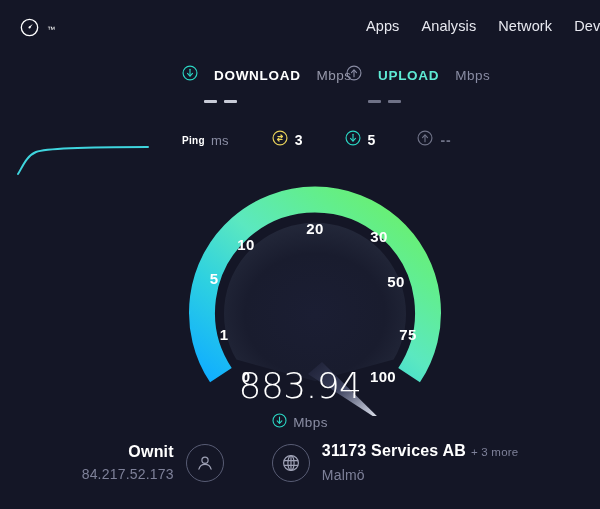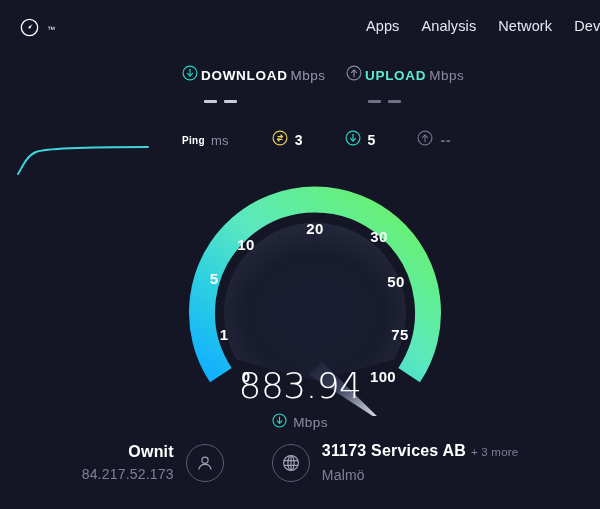--- a/index.html
+++ b/index.html
@@ -71,21 +71,21 @@
     align-items: flex-start;
   }
   .metric {
     display: flex;
     flex-direction: column;
   }
   .metric.download { width: 164px; }
   .metric-head {
     display: flex;
     align-items: center;
-    gap: 3px;
+    gap: 16px;
     height: 22px;
   }
   .metric-label {
     font-size: 13.5px;
     font-weight: bold;
     letter-spacing: 0.7px;
   }
   .metric-unit {
     font-size: 13.5px;
     letter-spacing: 0.5px;
@@ -395,21 +395,21 @@
   </svg>
 
   <div class="gauge-ticks">
     <span class="tick" style="left:66px;  top:190px;">0</span>
     <span class="tick" style="left:44px;  top:148px;">1</span>
     <span class="tick" style="left:34px;  top:92px;">5</span>
     <span class="tick" style="left:66px;  top:58px;">10</span>
     <span class="tick" style="left:135px; top:42px;">20</span>
     <span class="tick" style="left:185px; top:50px;margin-left:14px;">30</span>
     <span class="tick" style="left:216px; top:95px;">50</span>
-    <span class="tick" style="left:220px; top:148px;">75</span>
+    <span class="tick" style="left:228px; top:148px;">75</span>
     <span class="tick" style="left:203px; top:190px;">100</span>
   </div>
 </div>
 
 <div class="readout">
   <div class="speed-value">883.94</div>
   <div class="speed-unit-row">
     <span>
       <svg width="15" height="15" viewBox="0 0 18 18">
         <circle cx="9" cy="9" r="7.8" fill="none" stroke="#2bd7c4" stroke-width="1.3"></circle>

